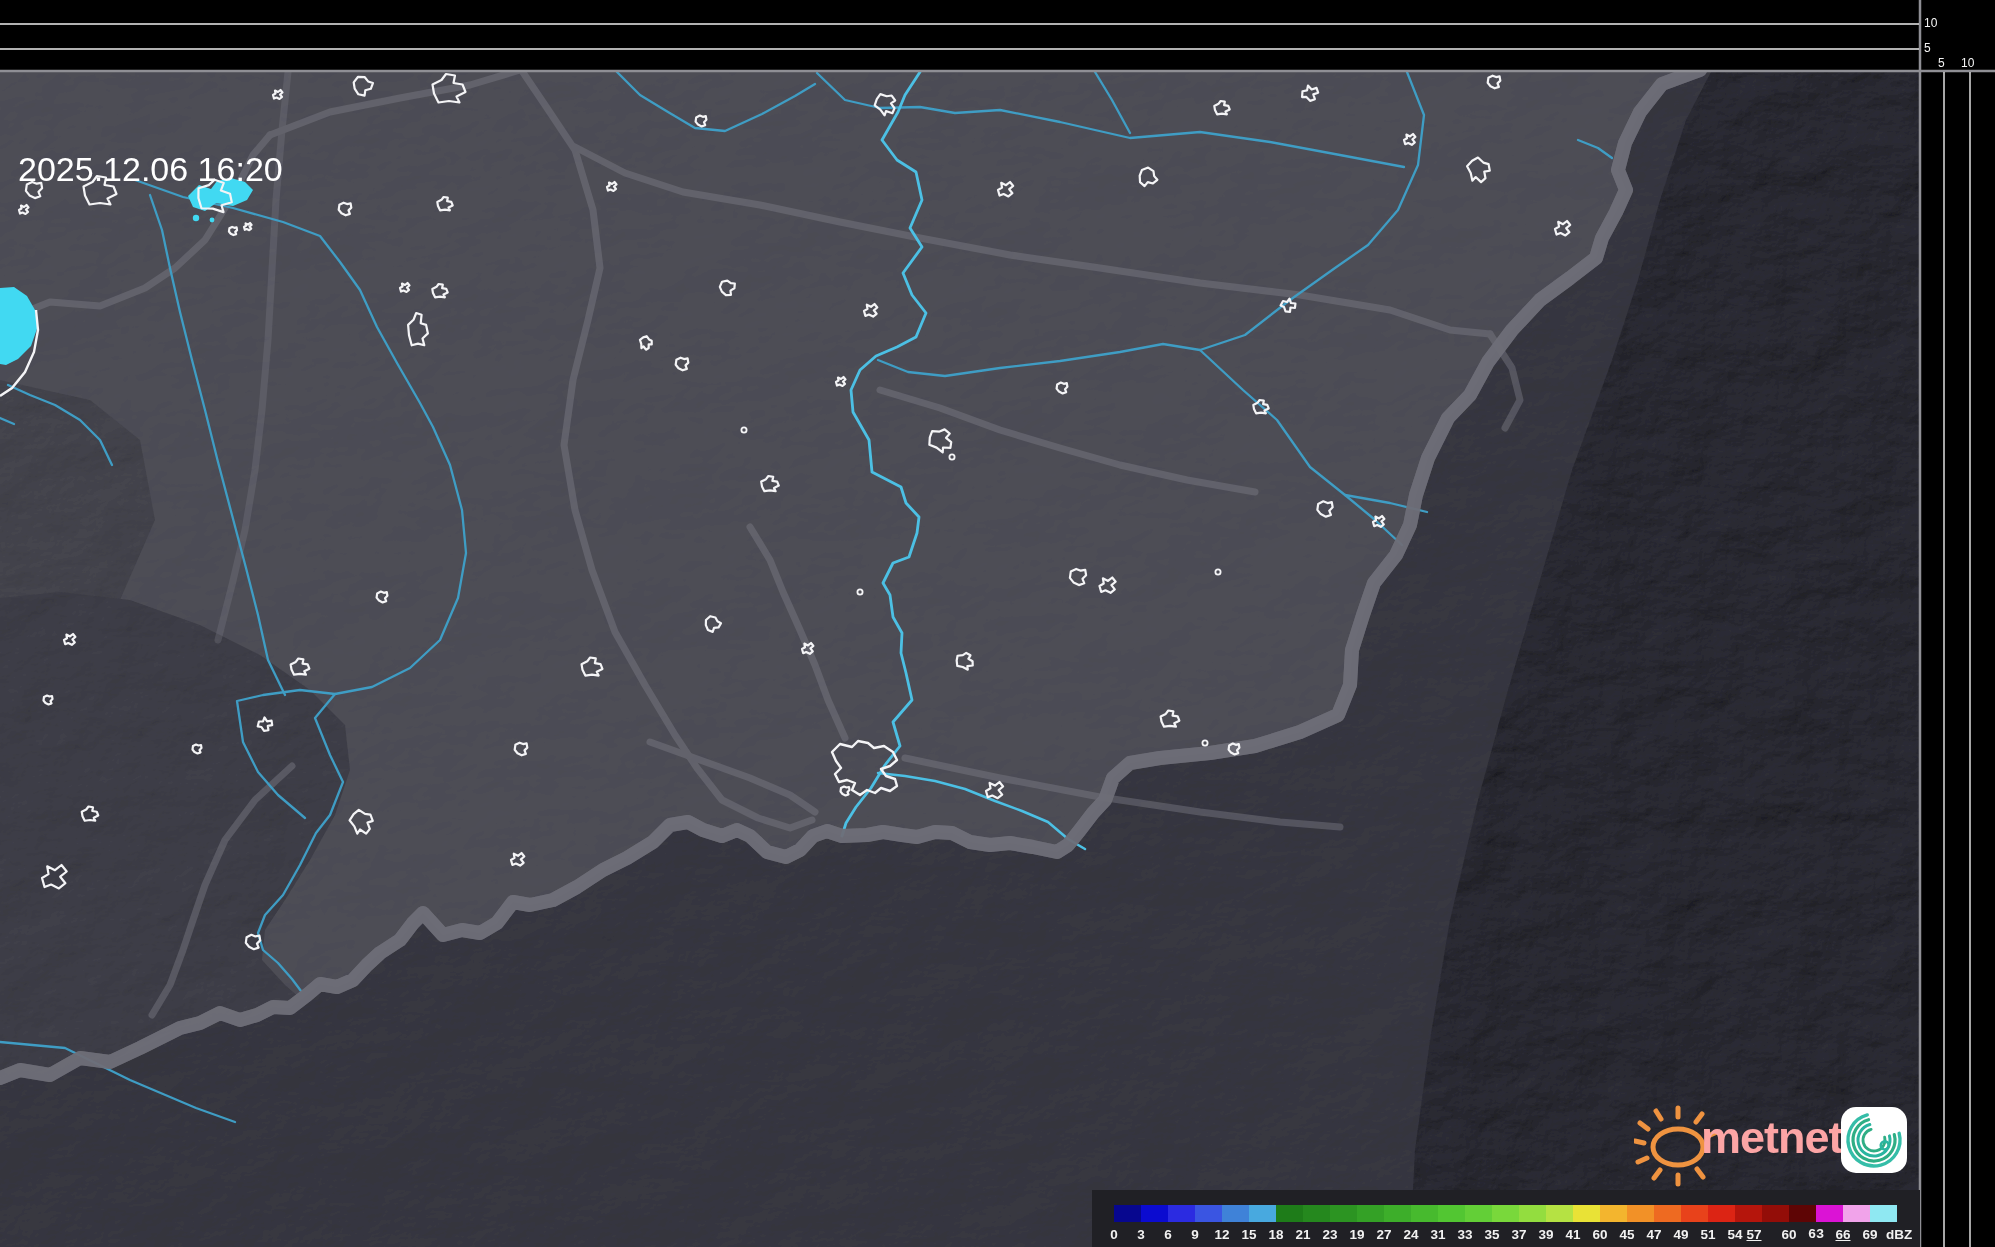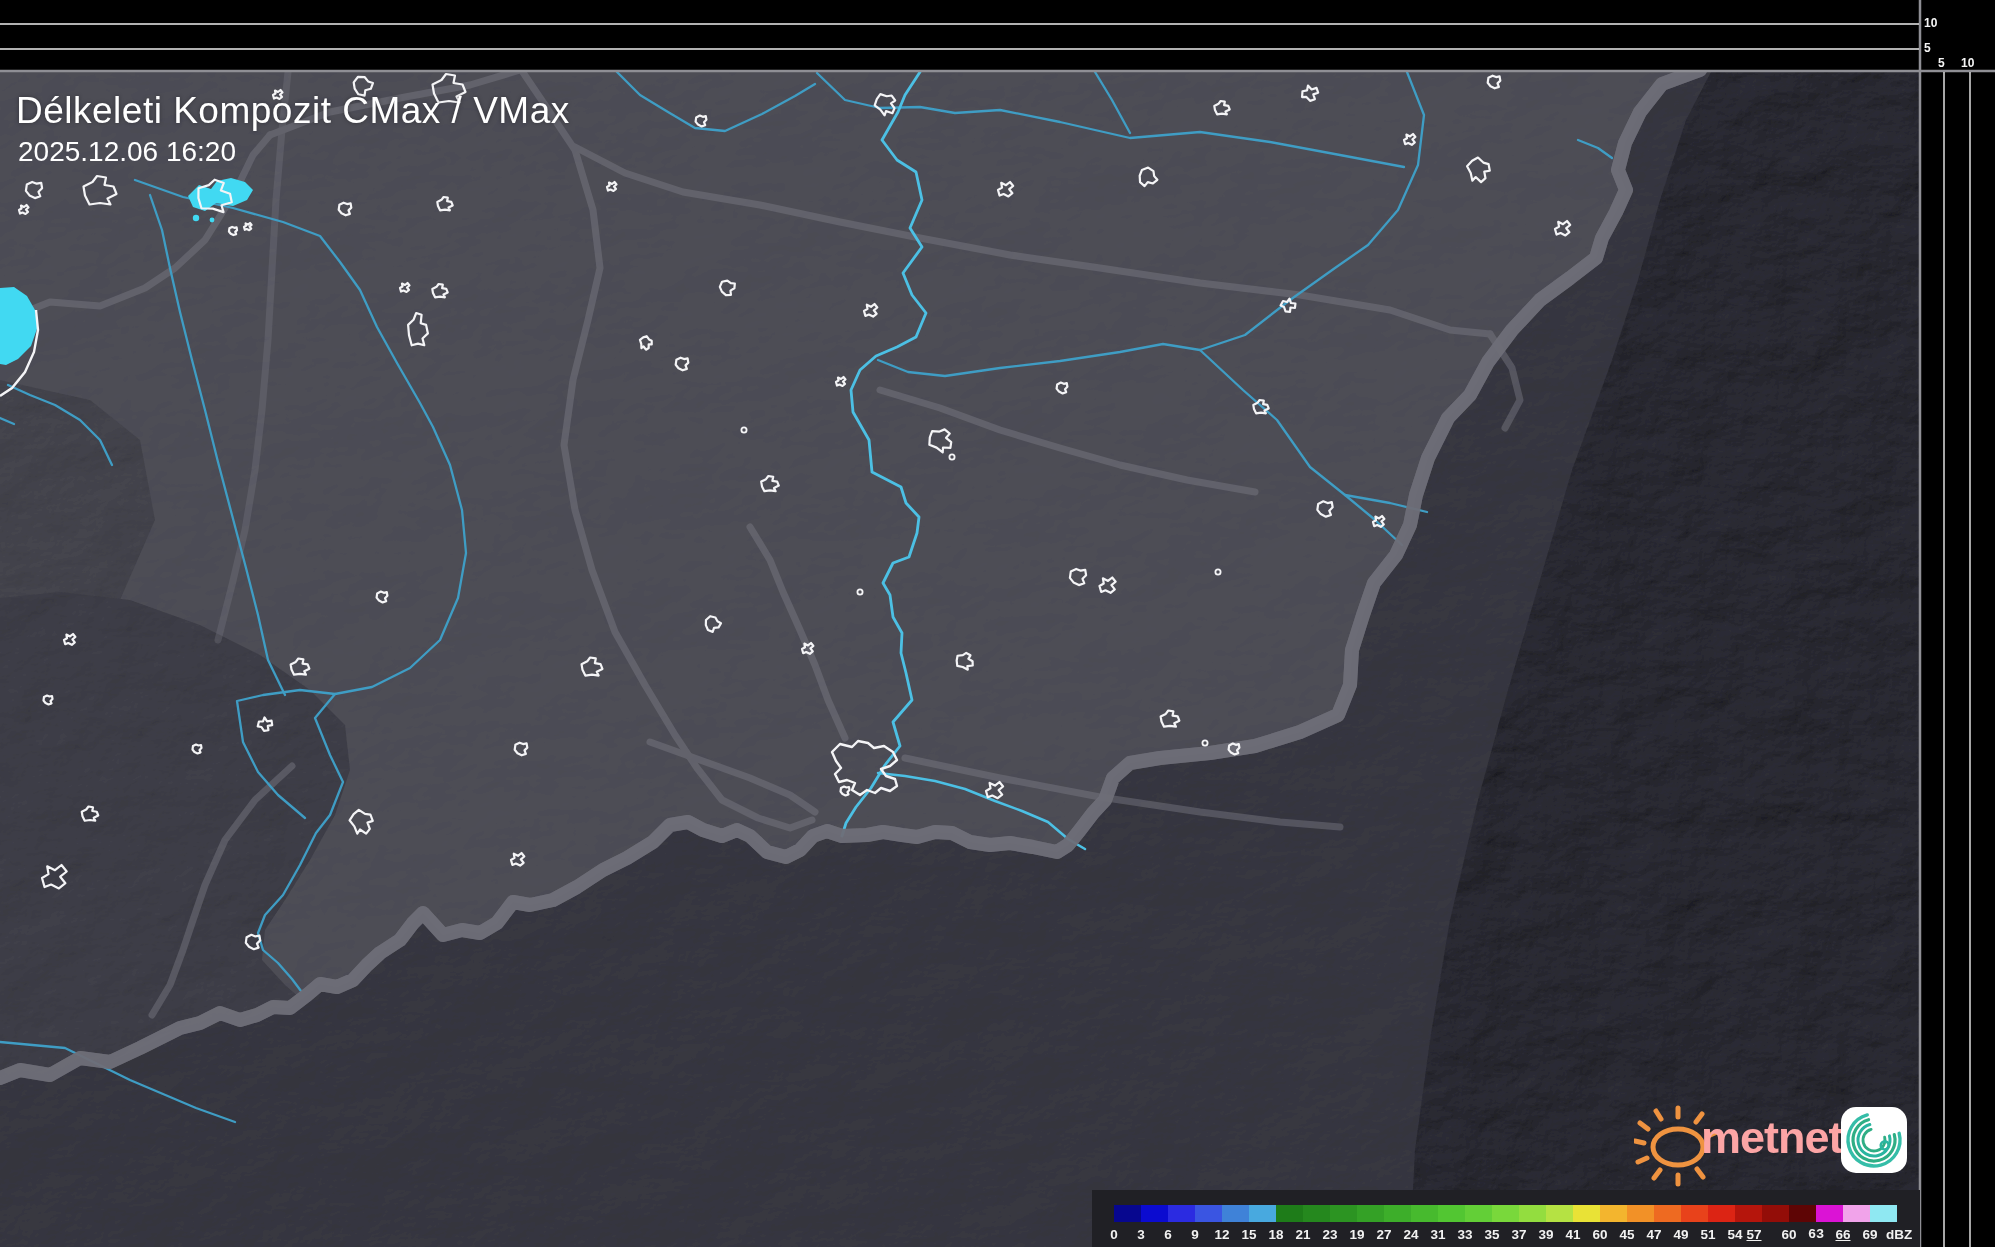--- a/index.html
+++ b/index.html
@@ -2,22 +2,22 @@
 <html><head>
 <meta charset="utf-8">
 <style>
   html,body{margin:0;padding:0;background:#000;}
   #stage{position:relative;width:1995px;height:1247px;background:#000;overflow:hidden;
          font-family:"Liberation Sans",sans-serif;}
   #map-svg{position:absolute;left:0;top:0;}
   .overlay{position:absolute;color:#fff;white-space:nowrap;}
   .title{left:16px;top:90px;font-size:37px;font-weight:400;letter-spacing:.5px;
          text-shadow:0 0 4px rgba(0,0,0,.35);}
-  .timestamp{left:18px;top:136px;font-size:28px;font-weight:400;}
-  .scale-label{font-size:12px;font-weight:bold;color:#f5f5f5;}
+  .timestamp{left:18px;top:150px;font-size:34px;font-weight:400;}
+  .scale-label{font-size:12px;font-weight:normal;color:#f5f5f5;}
   #cb-backing{position:absolute;left:1092px;top:1190px;width:828px;height:57px;
               background:#202025;}
   #colorbar{position:absolute;left:1114px;top:1205px;width:783px;height:17px;display:flex;}
   .cb-cell{flex:1 1 auto;height:17px;}
   #cb-labels{position:absolute;left:1114px;top:1205px;width:800px;height:30px;}
   .cb-label{position:absolute;top:22px;transform:translateX(-50%);
             font-size:13.5px;font-weight:bold;color:#f2f2f2;}
   .cb-unit{transform:none;}
   .logo-text{left:1701px;top:1112px;font-size:45px;font-weight:bold;letter-spacing:-1px;
              color:#fca5a5;}
@@ -248,21 +248,20 @@
       <line x1="0" y1="24" x2="1919" y2="24"></line>
       <line x1="0" y1="49" x2="1919" y2="49"></line>
     </g>
 
     <g stroke="#eeeeee" stroke-width="1.4">
       <line x1="1944" y1="72" x2="1944" y2="1247"></line>
       <line x1="1970" y1="72" x2="1970" y2="1247"></line>
     </g>
   </svg>
 
-  <div class="overlay title">Délkeleti Kompozit CMax / VMax</div>
   <div class="overlay timestamp">2025.12.06 16:20</div>
 
   <span class="overlay scale-label" style="left:1924px;top:16px">10</span>
   <span class="overlay scale-label" style="left:1924px;top:41px">5</span>
   <span class="overlay scale-label" style="left:1938px;top:56px">5</span>
   <span class="overlay scale-label" style="left:1961px;top:56px">10</span>
 
   <div id="cb-backing"></div>
   <div id="colorbar">
       <div class="cb-cell" style="background: rgb(7, 7, 143);"></div>

